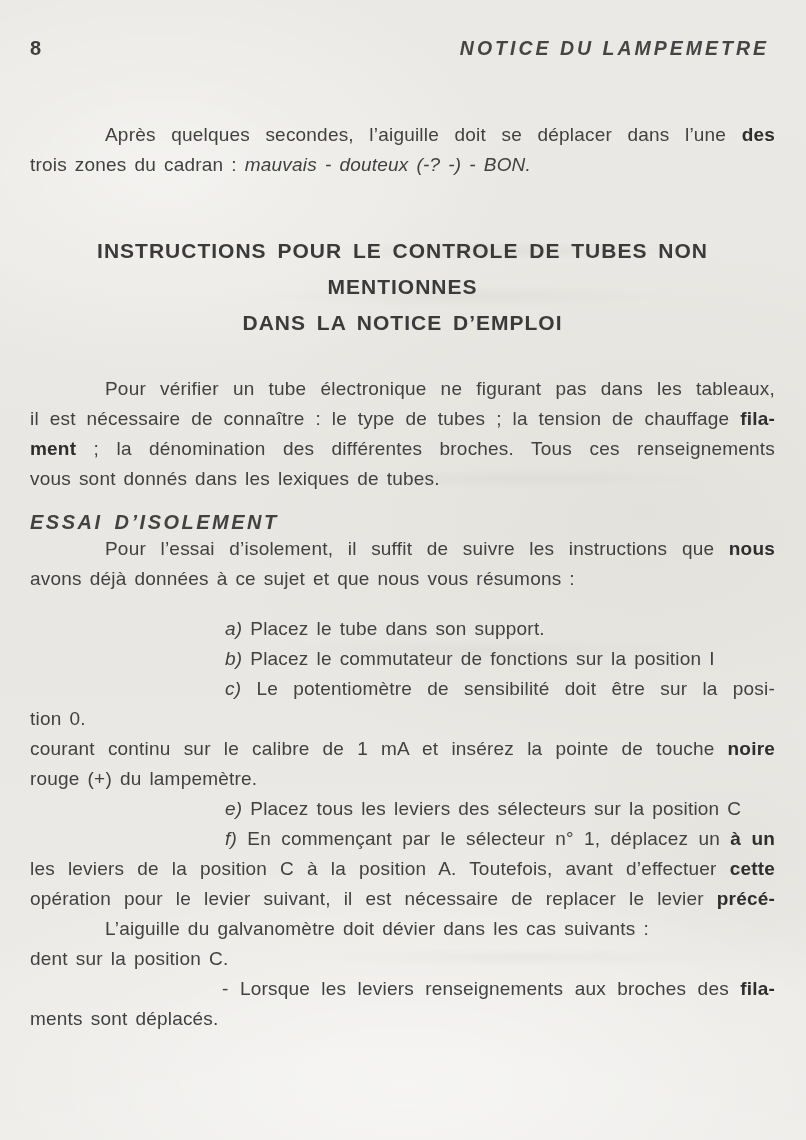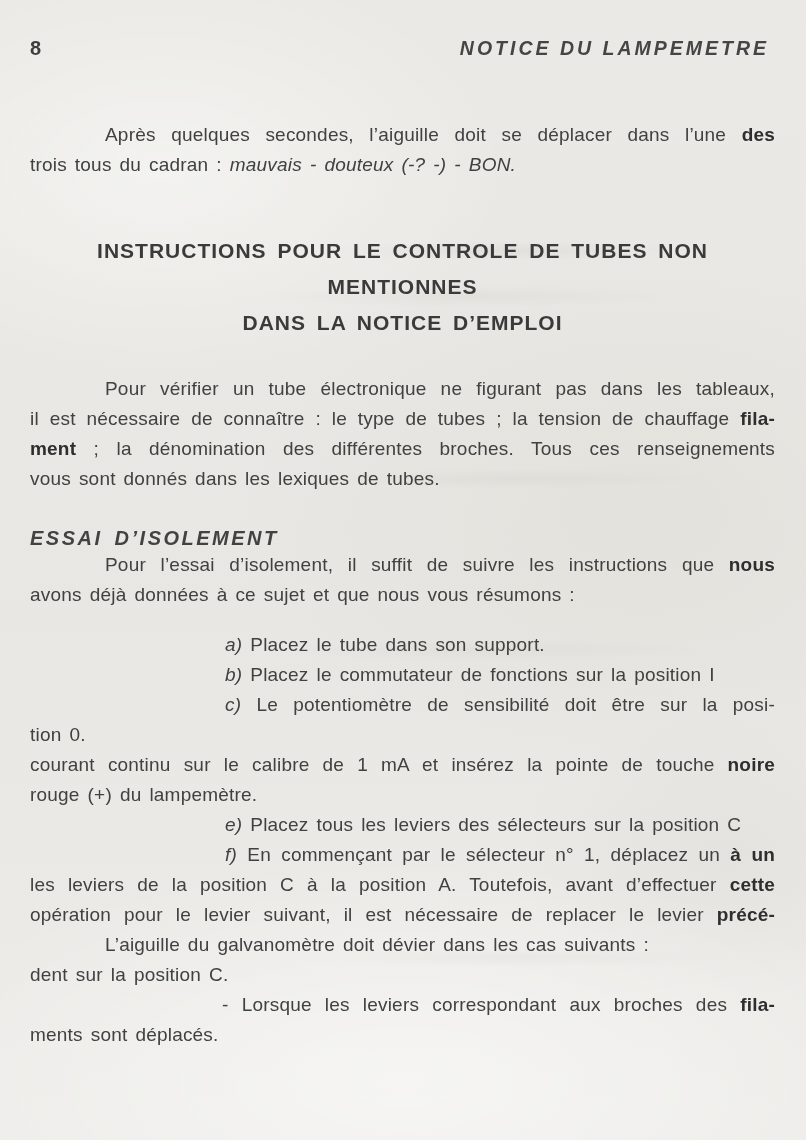--- a/index.html
+++ b/index.html
@@ -74,49 +74,49 @@
   <div class="bleed"></div>
 
   <div class="pagehead">
     <span class="pagenum">8</span>
     <span class="runtitle">NOTICE DU LAMPEMETRE</span>
   </div>
 
   <div>
       <div class="block p" style="margin-top: 60px;">
         <div class="line fill" style="text-indent: 75px;"><span>Après quelques secondes, l’aiguille doit se déplacer dans l’une </span><span class="bd">des</span></div>
-        <div class="line"><span>trois tous du cadran : </span><span class="it">mauvais - douteux (-? -) - BON.</span></div>
+        <div class="line"><span>trois zones du cadran : </span><span class="it">mauvais - douteux (-? -) - BON.</span></div>
       </div>
       <div class="block h1" style="margin-top: 53px;">
         <div class="line"><span>INSTRUCTIONS POUR LE CONTROLE DE TUBES NON MENTIONNES</span></div>
         <div class="line"><span>DANS LA NOTICE D’EMPLOI</span></div>
       </div>
       <div class="block p" style="margin-top: 33px;">
         <div class="line fill" style="text-indent: 75px;"><span>Pour vérifier un tube électronique ne figurant pas dans les tableaux,</span></div>
         <div class="line fill"><span>il est nécessaire de connaître : le type de tubes ; la tension de chauffage </span><span class="bd">fila-</span></div>
         <div class="line fill"><span class="bd">ment</span><span> ; la dénomination des différentes broches. Tous ces renseignements</span></div>
         <div class="line"><span>vous sont donnés dans les lexiques de tubes.</span></div>
       </div>
-      <div class="block h2" style="margin-top: 32px;">
+      <div class="block h2" style="margin-top: 16px;">
         <div class="line"><span>ESSAI D’ISOLEMENT</span></div>
       </div>
       <div class="block p" style="">
         <div class="line fill" style="text-indent: 75px;"><span>Pour l’essai d’isolement, il suffit de suivre les instructions que </span><span class="bd">nous</span></div>
         <div class="line"><span>avons déjà données à ce sujet et que nous vous résumons :</span></div>
       </div>
       <div class="block flow" style="margin-top: 20px;">
         <div class="line" style="text-indent: 195px;"><span class="it">a)</span><span> Placez le tube dans son support.</span></div>
         <div class="line" style="text-indent: 195px;"><span class="it">b)</span><span> Placez le commutateur de fonctions sur la position I</span></div>
         <div class="line fill" style="text-indent: 195px;"><span class="it">c)</span><span> Le potentiomètre de sensibilité doit être sur la posi-</span></div>
         <div class="line"><span>tion 0.</span></div>
         <div class="line fill"><span>courant continu sur le calibre de 1 mA et insérez la pointe de touche </span><span class="bd">noire</span></div>
         <div class="line"><span>rouge (+) du lampemètre.</span></div>
         <div class="line" style="text-indent: 195px;"><span class="it">e)</span><span> Placez tous les leviers des sélecteurs sur la position C</span></div>
         <div class="line fill" style="text-indent: 195px;"><span class="it">f)</span><span> En commençant par le sélecteur n° 1, déplacez un </span><span class="bd">à un</span></div>
         <div class="line fill"><span>les leviers de la position C à la position A. Toutefois, avant d’effectuer </span><span class="bd">cette</span></div>
         <div class="line fill"><span>opération pour le levier suivant, il est nécessaire de replacer le levier </span><span class="bd">précé-</span></div>
         <div class="line" style="text-indent: 75px;"><span>L’aiguille du galvanomètre doit dévier dans les cas suivants :</span></div>
         <div class="line"><span>dent sur la position C.</span></div>
-        <div class="line fill" style="text-indent: 192px;"><span>- Lorsque les leviers correspondant aux broches des </span><span class="bd">fila-</span></div>
+        <div class="line fill" style="text-indent: 192px;"><span>- Lorsque les leviers renseignements aux broches des </span><span class="bd">fila-</span></div>
         <div class="line"><span>ments sont déplacés.</span></div>
       </div>
     </div>
 </div>
 
 </body></html>

